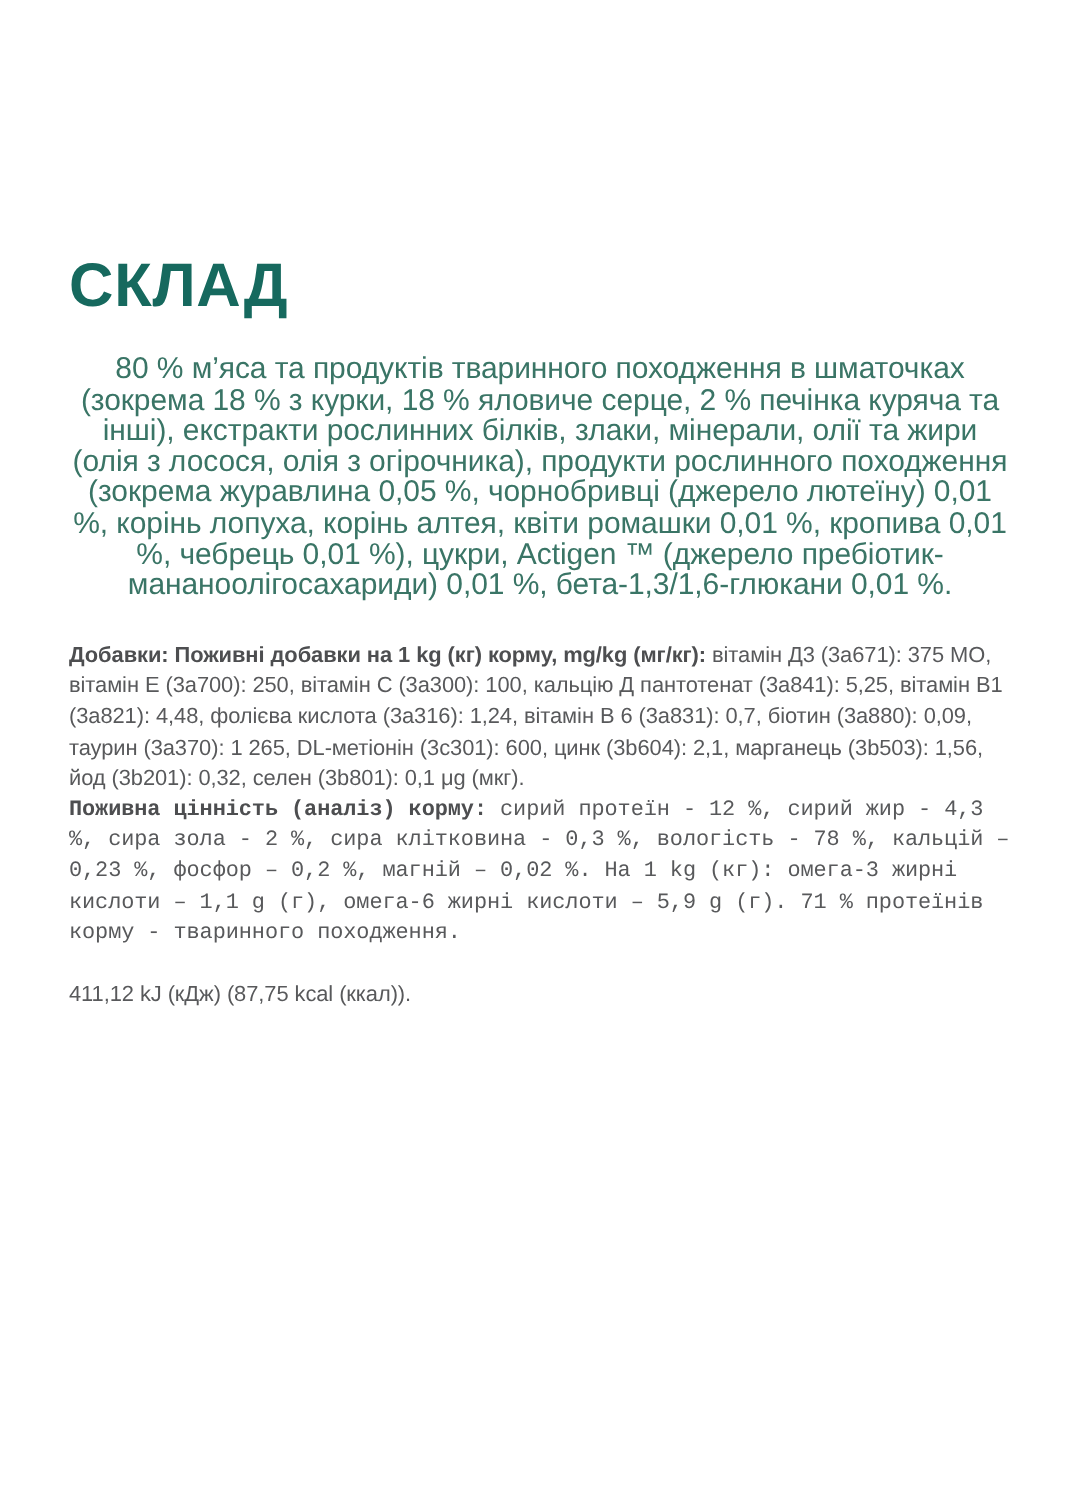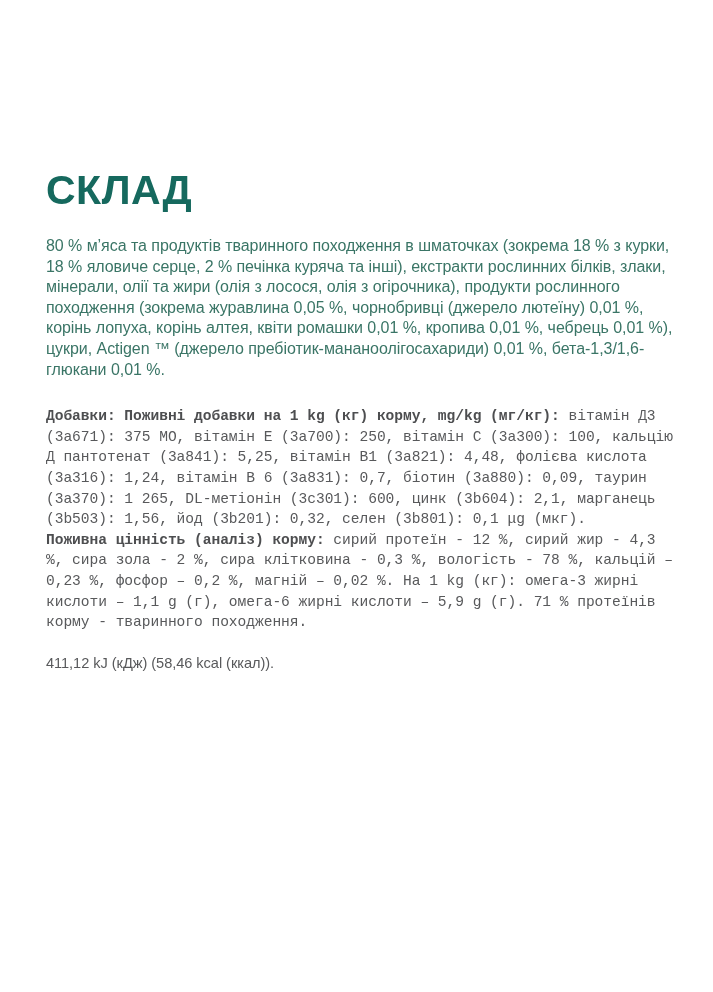--- a/index.html
+++ b/index.html
@@ -41,24 +41,24 @@
     color: #16695e;
     margin: 0 0 0 0;
     padding: 0;
     white-space: pre;
   }
 
   .intro {
     margin: 24px 0 0 0;
     padding: 0;
     color: #3a7566;
-    font-size: 16px;
+    font-size: 20px;
     line-height: 20.6px;
     letter-spacing: -0.05px;
-    text-align: left;
+    text-align: center;
     max-width: 628px;
   }
 
   .spec-block {
     margin: 26px 0 0 0;
     padding: 0;
     color: #58595b;
     font-size: 14.6px;
     line-height: 20.6px;
     letter-spacing: -0.05px;
@@ -81,27 +81,27 @@
 </head>
 <body style="background: rgb(255, 255, 255);">
 
 <div class="page">
   <div class="content">
 
     <h1 class="title" style="color: rgb(22, 105, 94);">СКЛАД</h1>
 
     <p class="intro" style="color: rgb(58, 117, 102);">80 % м’яса та продуктів тваринного походження в шматочках (зокрема 18 % з курки, 18 % яловиче серце, 2 % печінка куряча та інші), екстракти рослинних білків, злаки, мінерали, олії та жири (олія з лосося, олія з огірочника), продукти рослинного походження (зокрема журавлина 0,05 %, чорнобривці (джерело лютеїну) 0,01 %, корінь лопуха, корінь алтея, квіти ромашки 0,01 %, кропива 0,01 %, чебрець 0,01 %), цукри, Actigen ™ (джерело пребіотик-мананоолігосахариди) 0,01 %, бета-1,3/1,6-глюкани 0,01 %.</p>
 
-    <p class="spec-block" style="color: rgb(88, 89, 91); font-family: Liberation Mono, monospace;">
+    <p class="spec-block" style="color: rgb(88, 89, 91);">
       <span class="spec-lead" style="color: rgb(77, 78, 80);">Добавки: Поживні добавки на 1 kg (кг) корму, mg/kg (мг/кг):</span><span class="spec-body"> вітамін Д3 (3а671): 375 МО, вітамін Е (3а700): 250, вітамін С (3а300): 100, кальцію Д пантотенат (3а841): 5,25, вітамін В1 (3а821): 4,48, фолієва кислота (3а316): 1,24, вітамін В 6 (3а831): 0,7, біотин (3а880): 0,09, таурин (3а370): 1 265, DL-метіонін (3с301): 600, цинк (3b604): 2,1, марганець (3b503): 1,56, йод (3b201): 0,32, селен (3b801): 0,1 μg (мкг).</span>
     </p>
 
     <p class="spec-block" style="color: rgb(88, 89, 91); font-family: Liberation Mono, monospace;">
       <span class="spec-lead" style="color: rgb(77, 78, 80);">Поживна цінність (аналіз) корму:</span><span class="spec-body"> сирий протеїн - 12 %, сирий жир - 4,3 %, сира зола - 2 %, сира клітковина - 0,3 %, вологість - 78 %, кальцій – 0,23 %, фосфор – 0,2 %, магній – 0,02 %. На 1 kg (кг): омега-3 жирні кислоти – 1,1 g (г), омега-6 жирні кислоти – 5,9 g (г). 71 % протеїнів корму - тваринного походження.</span>
     </p>
 
     <p class="spec-block" style="color: rgb(88, 89, 91);">
       <br>
-      <span class="spec-body">411,12 kJ (кДж) (58,46 kcal (ккал)).</span>
+      <span class="spec-body">411,12 kJ (кДж) (87,75 kcal (ккал)).</span>
     </p>
 
   </div>
 </div>
 
 </body></html>

